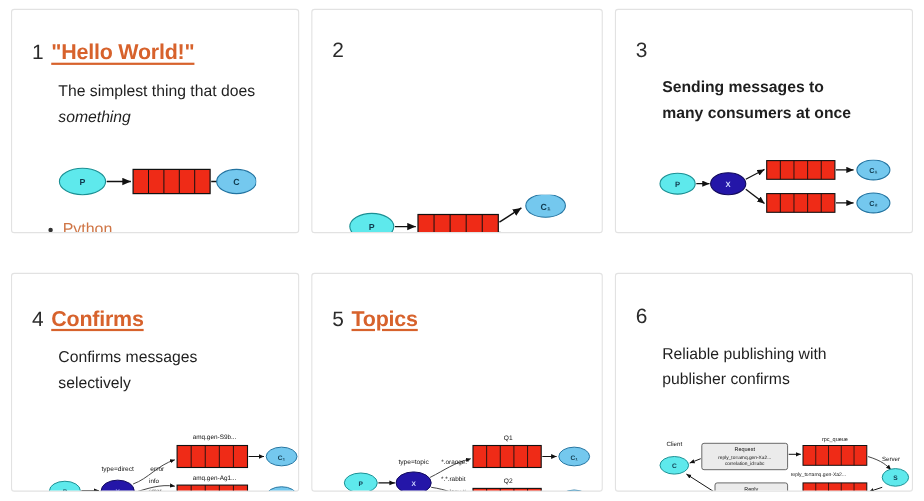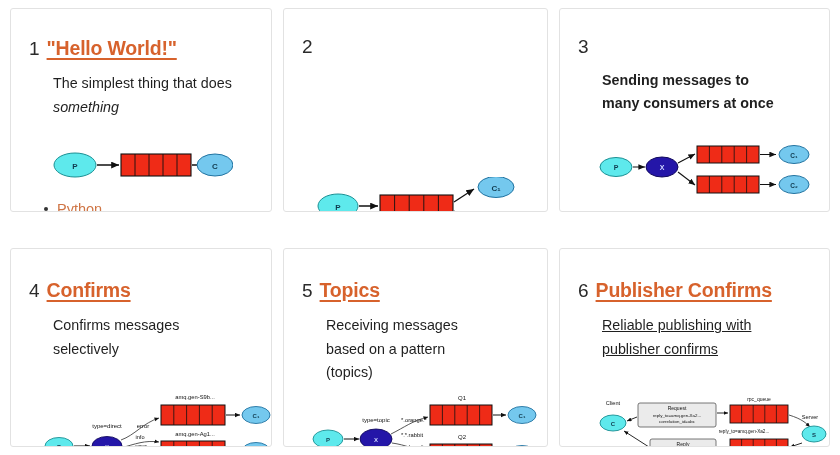--- a/index.html
+++ b/index.html
@@ -293,23 +293,20 @@
       </svg>
     </div>
   </div>
 
   <div class="card" style="left:283px; top:248px; width:265px; height:199px;">
     <div class="card-inner">
       <div class="heading-row" style="margin-top:30px;">
         <span class="card-num">5</span>
         <span class="card-title">Topics</span>
       </div>
-      <div class="card-desc" style="max-width:228px;">
-        <span>Receiving messages based on a pattern (topics)</span>
-      </div>
 
       <svg class="diagram" style="left:26px; top:112px;" width="228" height="86" viewBox="0 0 228 86">
         <defs>
           <marker id="ar5" markerWidth="6" markerHeight="6" refX="5" refY="2.2" orient="auto">
             <path d="M0,0 L5,2.2 L0,4.4 z" fill="#111"></path>
           </marker>
         </defs>
         <ellipse cx="18" cy="48" rx="15" ry="9" fill="#5ee9ec" stroke="#1b8f93" stroke-width="0.9"></ellipse>
         <text x="18" y="51" font-size="6" font-weight="bold" fill="#103a4e" text-anchor="middle">P</text>
         <line x1="34" y1="48" x2="49" y2="48" stroke="#111" stroke-width="1" marker-end="url(#ar5)"></line>
@@ -347,23 +344,22 @@
         <ellipse cx="212" cy="63" rx="14" ry="8.5" fill="#74c8ee" stroke="#2273a0" stroke-width="0.9"></ellipse>
         <text x="212" y="66" font-size="6" font-weight="bold" fill="#103a4e" text-anchor="middle">C₂</text>
       </svg>
     </div>
   </div>
 
   <div class="card" style="left:559px; top:248px; width:271px; height:199px;">
     <div class="card-inner">
       <div class="heading-row" style="margin-top:30px;">
         <span class="card-num">6</span>
-        <span class="card-title">Publisher Confirms</span>
-      </div>
-      <div class="card-desc" style="max-width:222px;text-decoration:underline;">
+      </div>
+      <div class="card-desc" style="max-width:222px;">
         <span>Reliable publishing with publisher confirms</span>
       </div>
 
       <svg class="diagram" style="left:34px; top:112px;" width="235" height="76" viewBox="0 0 235 76">
         <defs>
           <marker id="ar6" markerWidth="6" markerHeight="6" refX="5" refY="2.2" orient="auto">
             <path d="M0,0 L5,2.2 L0,4.4 z" fill="#111"></path>
           </marker>
         </defs>
         <text x="19" y="14" font-size="5.6" fill="#111" text-anchor="middle">Client</text>

